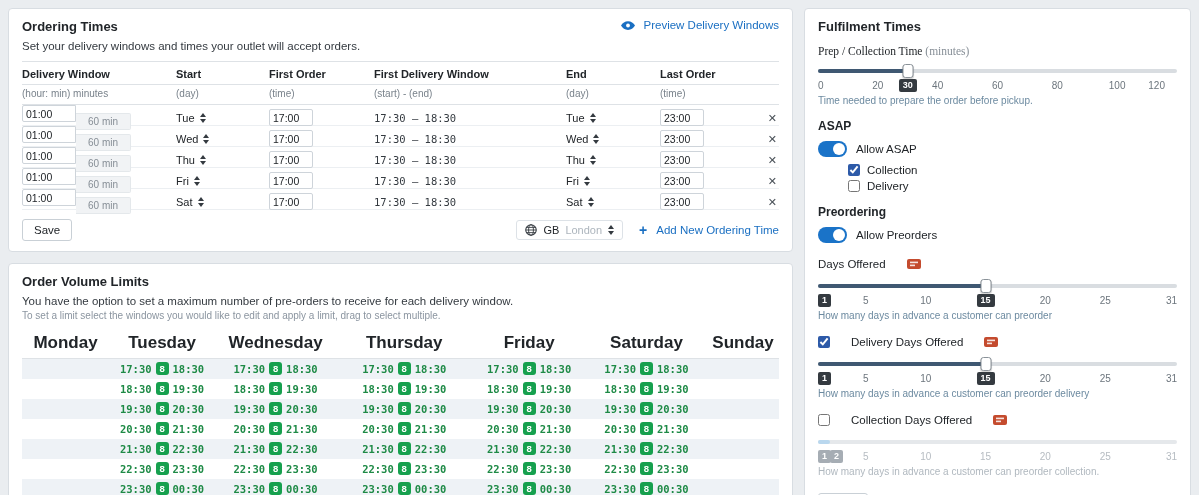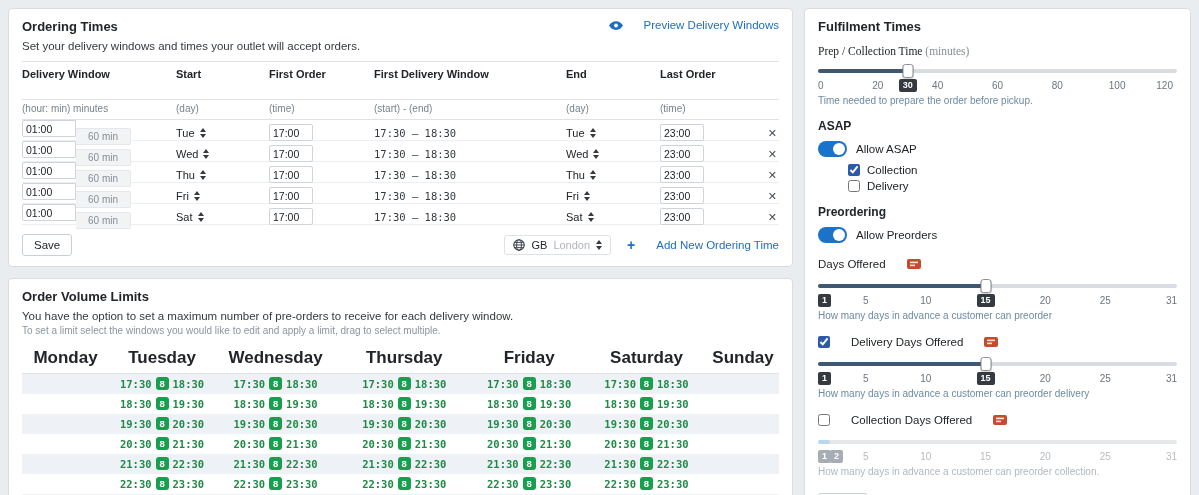--- a/index.html
+++ b/index.html
@@ -13,37 +13,37 @@
   .page { display:flex; gap:11px; padding:8px; height:100%; }
   .left-col { flex:0 0 785px; display:flex; flex-direction:column; gap:11px; }
   .right-col { flex:1; }
   .card {
     background:#fff; border:1px solid #d8dde2; border-radius:4px;
     padding:10px 13px;
   }
   .card-title { font-size:13px; font-weight:700; margin:0; }
   .link {
     color:#1a6fc2; font-size:11.5px; text-decoration:none;
-    display:inline-flex; align-items:center; gap:21px; cursor:pointer; white-space:nowrap;
+    display:inline-flex; align-items:center; gap:9px; cursor:pointer; white-space:nowrap;
   }
   .btn {
     background:#fff; border:1px solid #c9d0d6; border-radius:3px;
     font-size:11.5px; padding:4px 11px; color:#212529; cursor:pointer;
     font-family:inherit;
   }
 
   
   .card-head { display:flex; justify-content:space-between; align-items:flex-start; }
   .subtitle { font-size:11.5px; color:#343a40; margin:6px 0 9px; }
   .ot-grid {
     display:grid;
     grid-template-columns:154px 93px 105px 192px 94px 100px 1fr;
     align-items:center;
   }
-  .ot-head { font-size:11px; font-weight:700; padding:6px 0 19px;
+  .ot-head { font-size:11px; font-weight:700; padding:6px 0 4px;
     border-top:1px solid #dee2e6; border-bottom:1px solid #dee2e6; }
   .ot-sub { font-size:10px; color:#79828b; padding:3px 0 5px; border-bottom:1px solid #dee2e6; }
   .ot-row { height:21px; border-bottom:1px solid #eceff2; }
   .igroup { display:inline-flex; }
   .ti {
     height:17px; border:1px solid #ced4da; border-radius:2px;
     font-size:10.5px; padding:0 3px; font-family:inherit; color:#212529; background:#fff;
   }
   .w-input { width:54px; border-radius:2px 0 0 2px; }
   .t-input { width:44px; }
@@ -556,21 +556,21 @@
             <div class="fill" style="left:0%;width:25%"></div>
             <div class="handle" style="left:25%"></div>
           </div>
           <div class="tick-row">
             <span class="tick" style="left:0">0</span>
             <span class="tick" style="left:16.666666666666664%;transform:translateX(-50%)">20</span>
             <span class="tick" style="left:33.33333333333333%;transform:translateX(-50%)">40</span>
             <span class="tick" style="left:50%;transform:translateX(-50%)">60</span>
             <span class="tick" style="left:66.66666666666666%;transform:translateX(-50%)">80</span>
             <span class="tick" style="left:83.33333333333334%;transform:translateX(-50%)">100</span>
-            <span class="tick" style="right:4px">120</span>
+            <span class="tick" style="right:12px">120</span>
             <span class="tick-badge" style="left:25%;transform:translateX(-50%)">30</span>
           </div>
         </div>
       <p class="help">Time needed to prepare the order before pickup.</p>
 
       <div class="f-heading">ASAP</div>
       <div class="toggle-row">
         <span class="toggle"></span>
         <span>Allow ASAP</span>
       </div>

